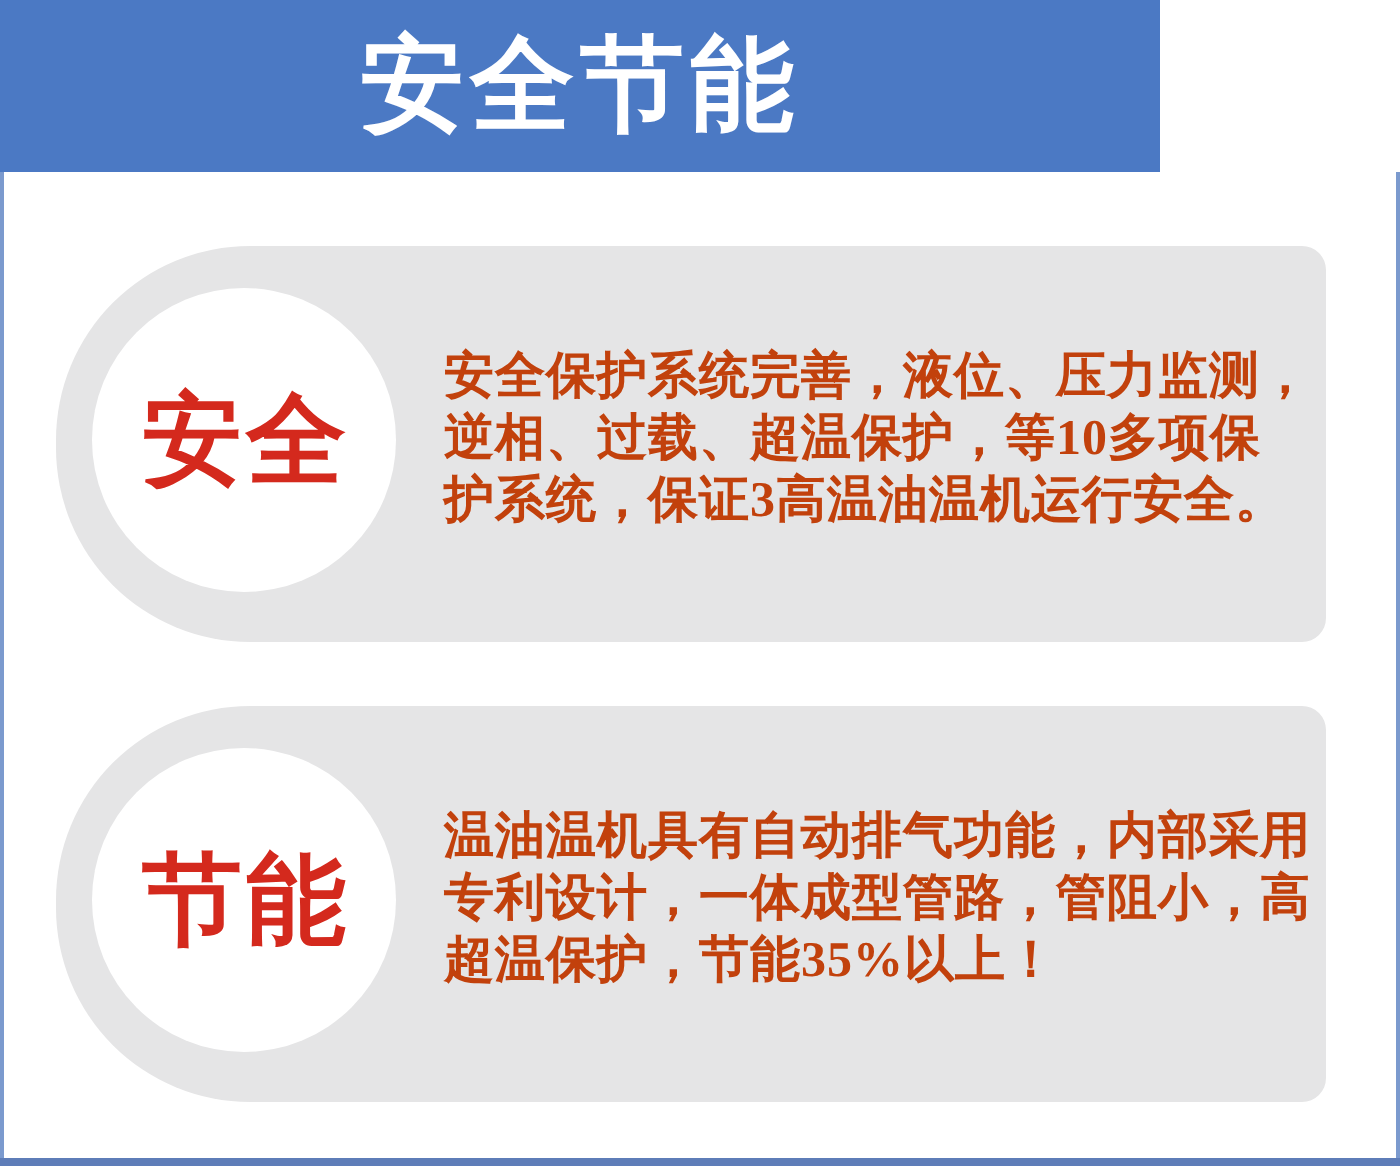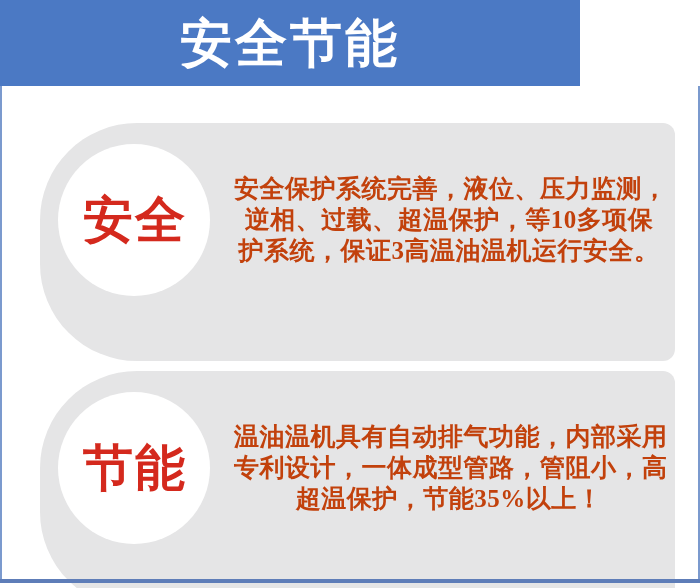--- a/index.html
+++ b/index.html
@@ -27,27 +27,26 @@
     position:absolute;top:86px;width:2px;height:494px;
     background:#7b9ace;
   }
   .side-border.left{left:0;}
   .side-border.right{left:698px;}
   .bottom-bar{
     position:absolute;left:0;top:579px;width:700px;height:4px;
     background:#5e7db8;
   }
   .pill{
-    position:absolute;left:40px;width:635px;height:238px;
+    position:absolute;left:28px;width:635px;height:198px;
     background:#e5e5e6;
     border-radius:97px 12px 12px 97px;
-    text-align:center;
   }
   .pill.section-1{top:123px;}
-  .pill.section-2{top:353px;margin-top:18px;}
+  .pill.section-2{top:353px;}
   .badge-circle{
     position:absolute;left:18px;top:21px;
     width:152px;height:152px;border-radius:50%;
     background:#ffffff;
     display:flex;align-items:center;justify-content:center;
   }
   .badge-text{
     color:#d4291d;
     font-size:50px;
     font-weight:bold;

